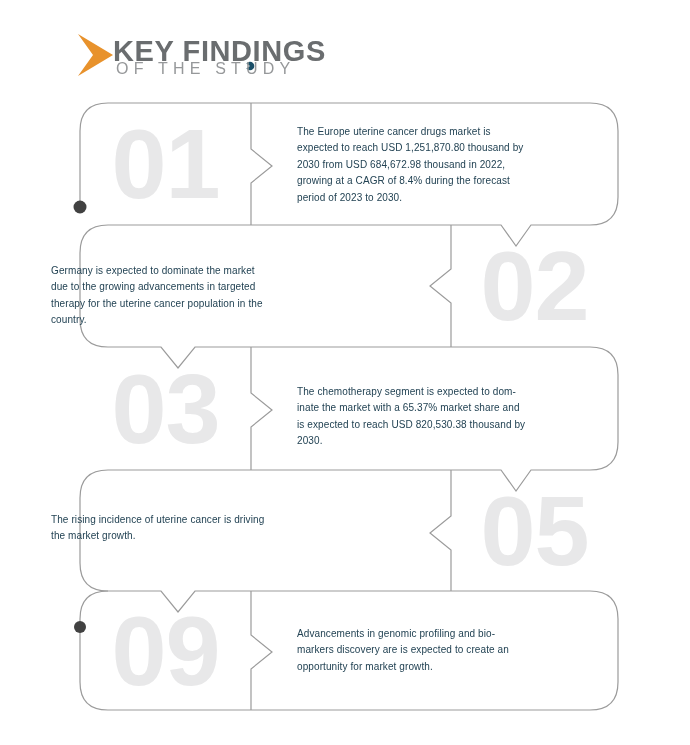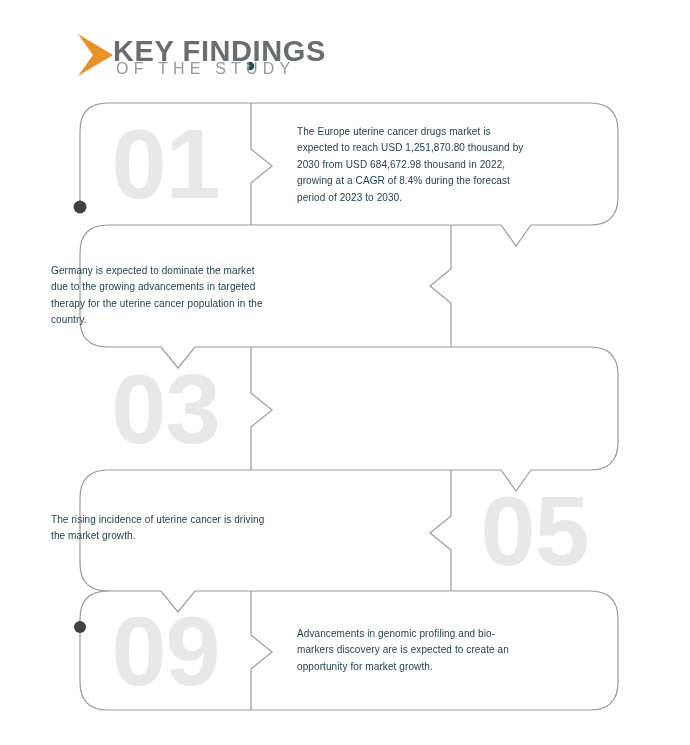--- a/index.html
+++ b/index.html
@@ -110,32 +110,37 @@
       <path d="M243,591 L243,635 L264,652 L243,669 L243,710"></path>
     </g>
     <circle cx="72" cy="207" r="6.5" fill="#414141"></circle>
     <circle cx="72" cy="627" r="6" fill="#414141"></circle>
   </svg>
 
   <div class="title">KEY FINDINGS</div>
   <div class="subtitle">OF THE STUDY</div>
 
   <div class="num num-1">01</div>
+  <div class="num num-2">02</div>
   <div class="num num-3">03</div>
   <div class="num num-4">05</div>
   <div class="num num-5">09</div>
 
   <div class="ftext left ftext-1">The Europe uterine cancer drugs market is
 expected to reach USD 1,251,870.80 thousand by
 2030 from USD 684,672.98 thousand in 2022,
 growing at a CAGR of 8.4% during the forecast
 period of 2023 to 2030.</div>
   <div class="ftext right ftext-2">Germany is expected to dominate the market
 due to the growing advancements in targeted
 therapy for the uterine cancer population in the
 country.</div>
+  <div class="ftext left ftext-3">The chemotherapy segment is expected to dom-
+inate the market with a 65.37% market share and
+is expected to reach USD 820,530.38 thousand by
+2030.</div>
   <div class="ftext left ftext-5">Advancements in genomic profiling and bio-
 markers discovery are is expected to create an
 opportunity for market growth.</div>
   <div class="ftext right ftext-4">The rising incidence of uterine cancer is driving
 the market growth.</div>
 
 </div>
 
 </body></html>

